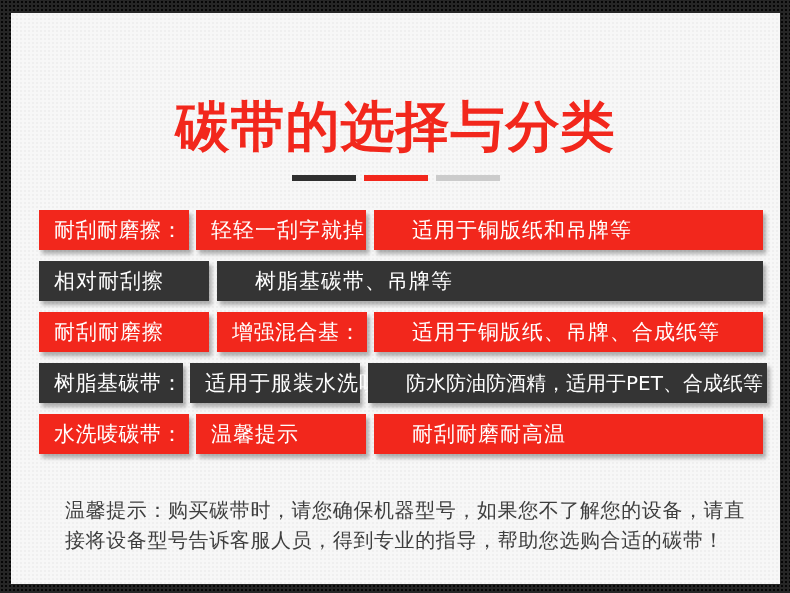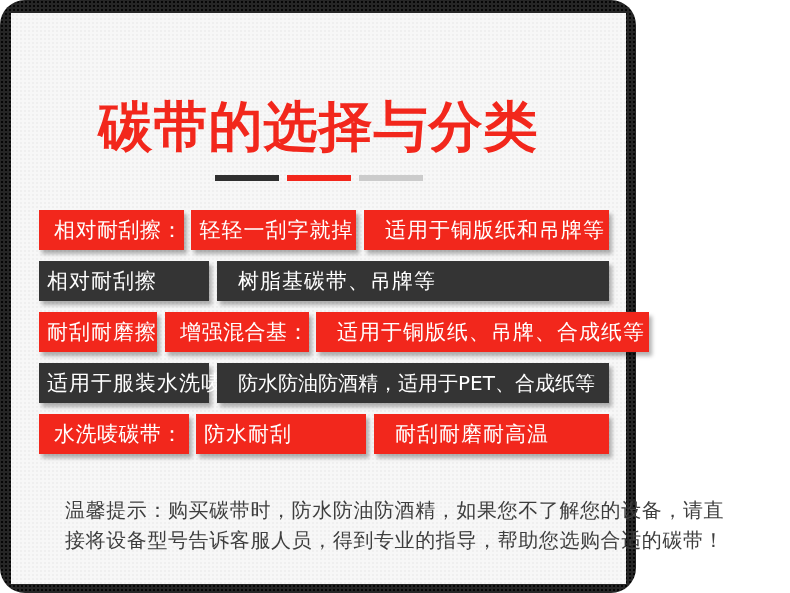--- a/index.html
+++ b/index.html
@@ -2,25 +2,24 @@
 <html><head>
 <meta charset="utf-8">
 <style>
   html,body{margin:0;padding:0;}
   body{
     width:790px;height:593px;
     font-family:"DejaVu Sans","Liberation Sans",sans-serif;
     overflow:hidden;
   }
   .frame{
-    position:relative;width:636px;height:593px;box-sizing:border-box;
+    position:relative;width:790px;height:593px;box-sizing:border-box;
     background-color:#262626;
     background-image:radial-gradient(circle,#060606 34%,rgba(0,0,0,0) 36%);
     background-size:4px 4px;
-    border-radius:25px;
   }
   .content{
     position:absolute;top:13px;left:11px;right:10px;bottom:9px;
     background-color:#f7f7f7;
     background-image:radial-gradient(circle,#efefef 26%,rgba(255,255,255,0) 28%);
     background-size:4px 4px;
   }
   .title{
     margin:84px 0 0 0;height:60px;line-height:60px;
     text-align:center;font-size:54px;font-weight:900;
@@ -34,22 +33,22 @@
   .table{margin:29px 17px 0 28px;}
   .row{display:flex;height:40px;margin-bottom:11px;}
   .cell{
     display:flex;align-items:center;box-sizing:border-box;
     color:#ffffff;font-size:21px;letter-spacing:1px;white-space:nowrap;
     box-shadow:3px 4px 4px rgba(0,0,0,0.3);
   }
   .row.red .cell{background:#f2271c;}
   .row.dark .cell{background:#343434;}
   .c1{width:150px;padding-left:15px;margin-right:7px;letter-spacing:0.5px;}
-  .c2{width:170px;padding-left:8px;margin-right:8px;}
-  .c3{flex:1;padding-left:21px;padding-right:4px;}
+  .c2{width:170px;padding-left:15px;margin-right:8px;}
+  .c3{flex:1;padding-left:38px;padding-right:4px;}
   .row-resin .c3{font-size:20px;letter-spacing:0;}
   .tip{
     margin:41px 28px 0 54px;
     font-size:20px;line-height:30px;color:#3e3e3e;letter-spacing:0.6px;
     white-space:nowrap;
   }
 </style>
 </head>
 <body>
 
@@ -60,48 +59,49 @@
 
     <div class="bars">
       <span class="bar bar-dark"></span>
       <span class="bar bar-red"></span>
       <span class="bar bar-gray"></span>
     </div>
 
     <div class="table">
 
       <div class="row red">
-        <div class="cell c1">相对耐刮擦：</div>
+        <div class="cell c1">耐刮耐磨擦：</div>
         <div class="cell c2">轻轻一刮字就掉</div>
         <div class="cell c3">适用于铜版纸和吊牌等</div>
       </div>
 
       <div class="row dark">
         <div class="cell c2">相对耐刮擦</div>
         <div class="cell c3">树脂基碳带、吊牌等</div>
       </div>
 
       <div class="row red">
         <div class="cell c2">耐刮耐磨擦</div>
         <div class="cell c1">增强混合基：</div>
         <div class="cell c3">适用于铜版纸、吊牌、合成纸等</div>
       </div>
 
       <div class="row dark row-resin">
+        <div class="cell c1">树脂基碳带：</div>
         <div class="cell c2">适用于服装水洗唛</div>
         <div class="cell c3">防水防油防酒精，适用于PET、合成纸等</div>
       </div>
 
       <div class="row red">
         <div class="cell c1">水洗唛碳带：</div>
-        <div class="cell c2">防水耐刮</div>
+        <div class="cell c2">温馨提示</div>
         <div class="cell c3">耐刮耐磨耐高温</div>
       </div>
 
     </div>
 
     <div class="tip">
-      <div>温馨提示：购买碳带时，防水防油防酒精，如果您不了解您的设备，请直</div>
+      <div>温馨提示：购买碳带时，请您确保机器型号，如果您不了解您的设备，请直</div>
       <div>接将设备型号告诉客服人员，得到专业的指导，帮助您选购合适的碳带！</div>
     </div>
 
   </div>
 </div>
 
 </body></html>

